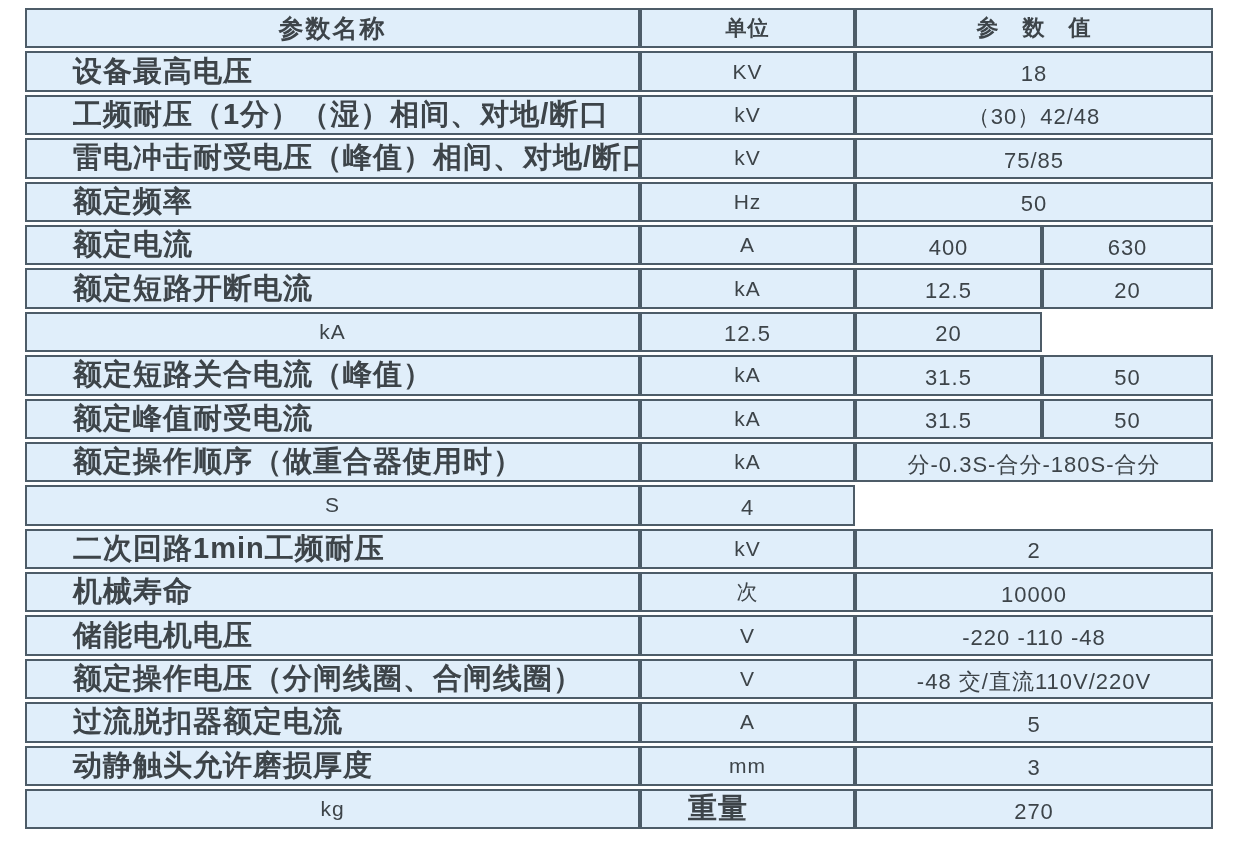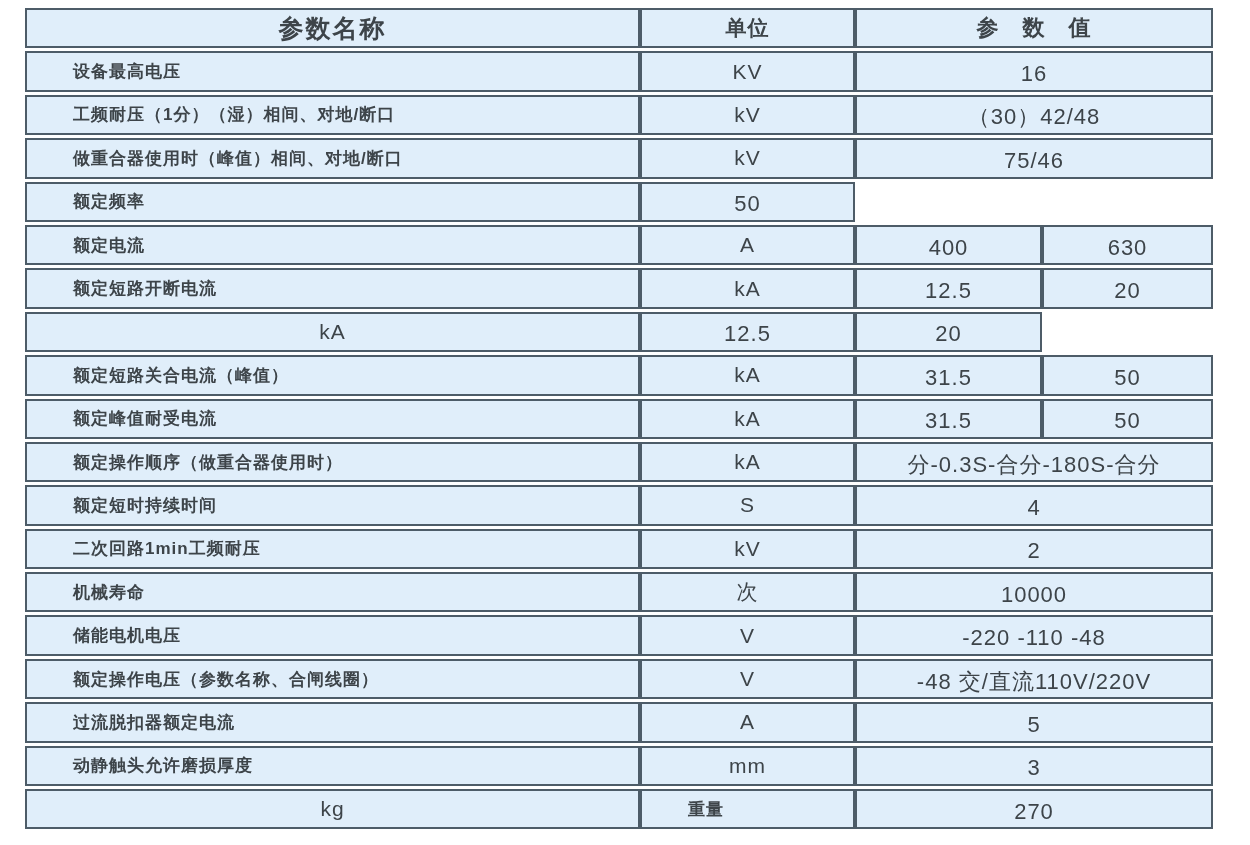--- a/index.html
+++ b/index.html
@@ -38,21 +38,21 @@
     border: 2px solid var(--border);
     display: flex;
     align-items: center;
     justify-content: center;
     white-space: nowrap;
     overflow: hidden;
   }
   .name-cell {
     justify-content: flex-start;
     padding-left: 46px;
-    font-size: 17px;
+    font-size: 29px;
     font-weight: 600;
     letter-spacing: 1px;
   }
   .header-cell {
     justify-content: center;
     padding-left: 0;
     font-size: 25px;
     font-weight: 600;
     letter-spacing: 2px;
   }
@@ -75,37 +75,38 @@
 
   <div class="row">
     <div class="cell name-cell header-cell">参数名称</div>
     <div class="cell unit-cell header-cell">单位</div>
     <div class="cell value-cell header-cell">参　数　值</div>
   </div>
 
   <div class="row">
     <div class="cell name-cell">设备最高电压</div>
     <div class="cell unit-cell">KV</div>
-    <div class="cell value-cell">16</div>
+    <div class="cell value-cell">18</div>
   </div>
 
   <div class="row">
     <div class="cell name-cell">工频耐压（1分）（湿）相间、对地/断口</div>
     <div class="cell unit-cell">kV</div>
     <div class="cell value-cell">（30）42/48</div>
   </div>
 
   <div class="row">
-    <div class="cell name-cell">做重合器使用时（峰值）相间、对地/断口</div>
+    <div class="cell name-cell">雷电冲击耐受电压（峰值）相间、对地/断口</div>
     <div class="cell unit-cell">kV</div>
-    <div class="cell value-cell">75/46</div>
+    <div class="cell value-cell">75/85</div>
   </div>
 
   <div class="row">
     <div class="cell name-cell">额定频率</div>
+    <div class="cell unit-cell">Hz</div>
     <div class="cell value-cell">50</div>
   </div>
 
   <div class="row split">
     <div class="cell name-cell">额定电流</div>
     <div class="cell unit-cell">A</div>
     <div class="cell value-cell">400</div>
     <div class="cell value-cell">630</div>
   </div>
 
@@ -136,21 +137,20 @@
     <div class="cell value-cell">50</div>
   </div>
 
   <div class="row">
     <div class="cell name-cell">额定操作顺序（做重合器使用时）</div>
     <div class="cell unit-cell">kA</div>
     <div class="cell value-cell">分-0.3S-合分-180S-合分</div>
   </div>
 
   <div class="row">
-    <div class="cell name-cell">额定短时持续时间</div>
     <div class="cell unit-cell">S</div>
     <div class="cell value-cell">4</div>
   </div>
 
   <div class="row">
     <div class="cell name-cell">二次回路1min工频耐压</div>
     <div class="cell unit-cell">kV</div>
     <div class="cell value-cell">2</div>
   </div>
 
@@ -160,21 +160,21 @@
     <div class="cell value-cell">10000</div>
   </div>
 
   <div class="row">
     <div class="cell name-cell">储能电机电压</div>
     <div class="cell unit-cell">V</div>
     <div class="cell value-cell">-220 -110 -48</div>
   </div>
 
   <div class="row">
-    <div class="cell name-cell">额定操作电压（参数名称、合闸线圈）</div>
+    <div class="cell name-cell">额定操作电压（分闸线圈、合闸线圈）</div>
     <div class="cell unit-cell">V</div>
     <div class="cell value-cell">-48 交/直流110V/220V</div>
   </div>
 
   <div class="row">
     <div class="cell name-cell">过流脱扣器额定电流</div>
     <div class="cell unit-cell">A</div>
     <div class="cell value-cell">5</div>
   </div>
 

